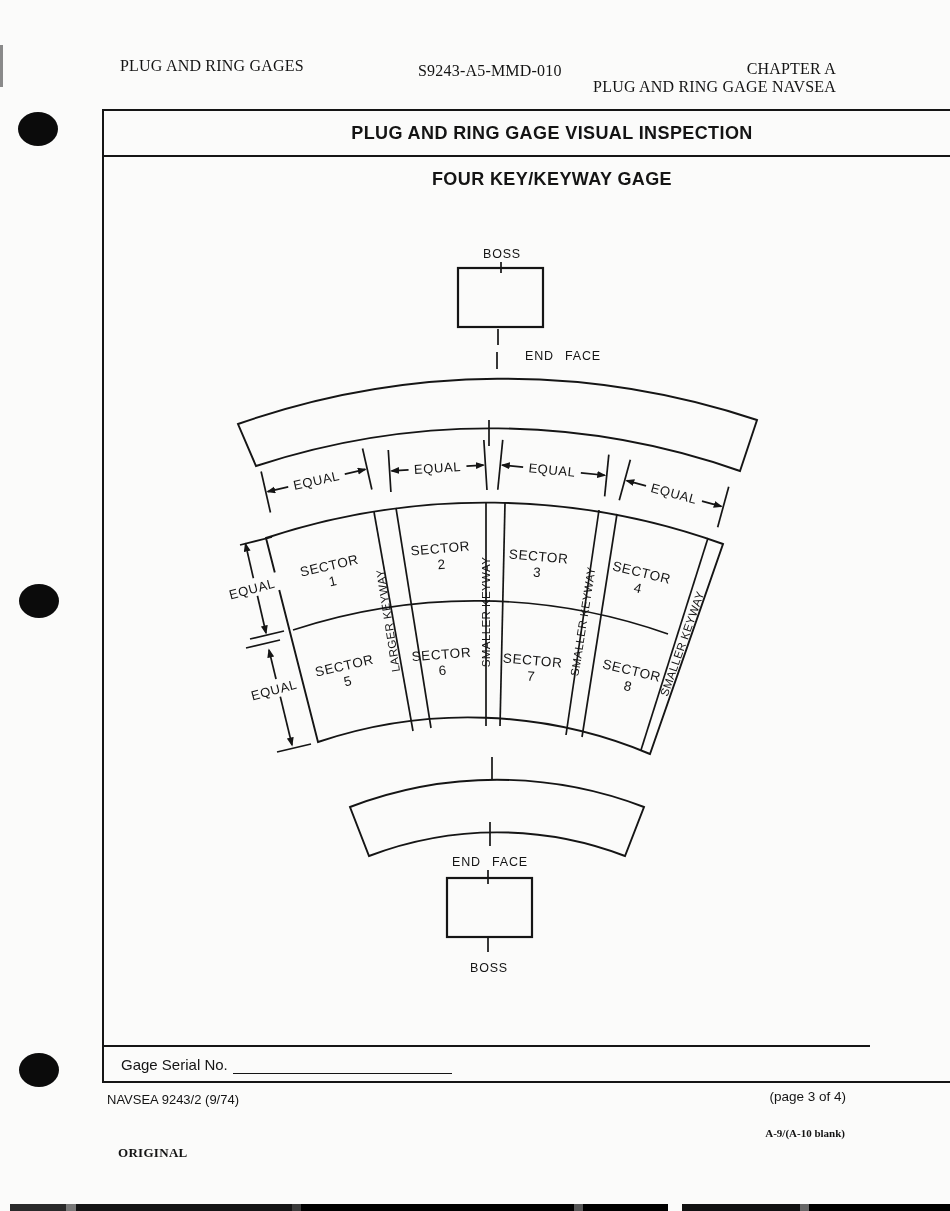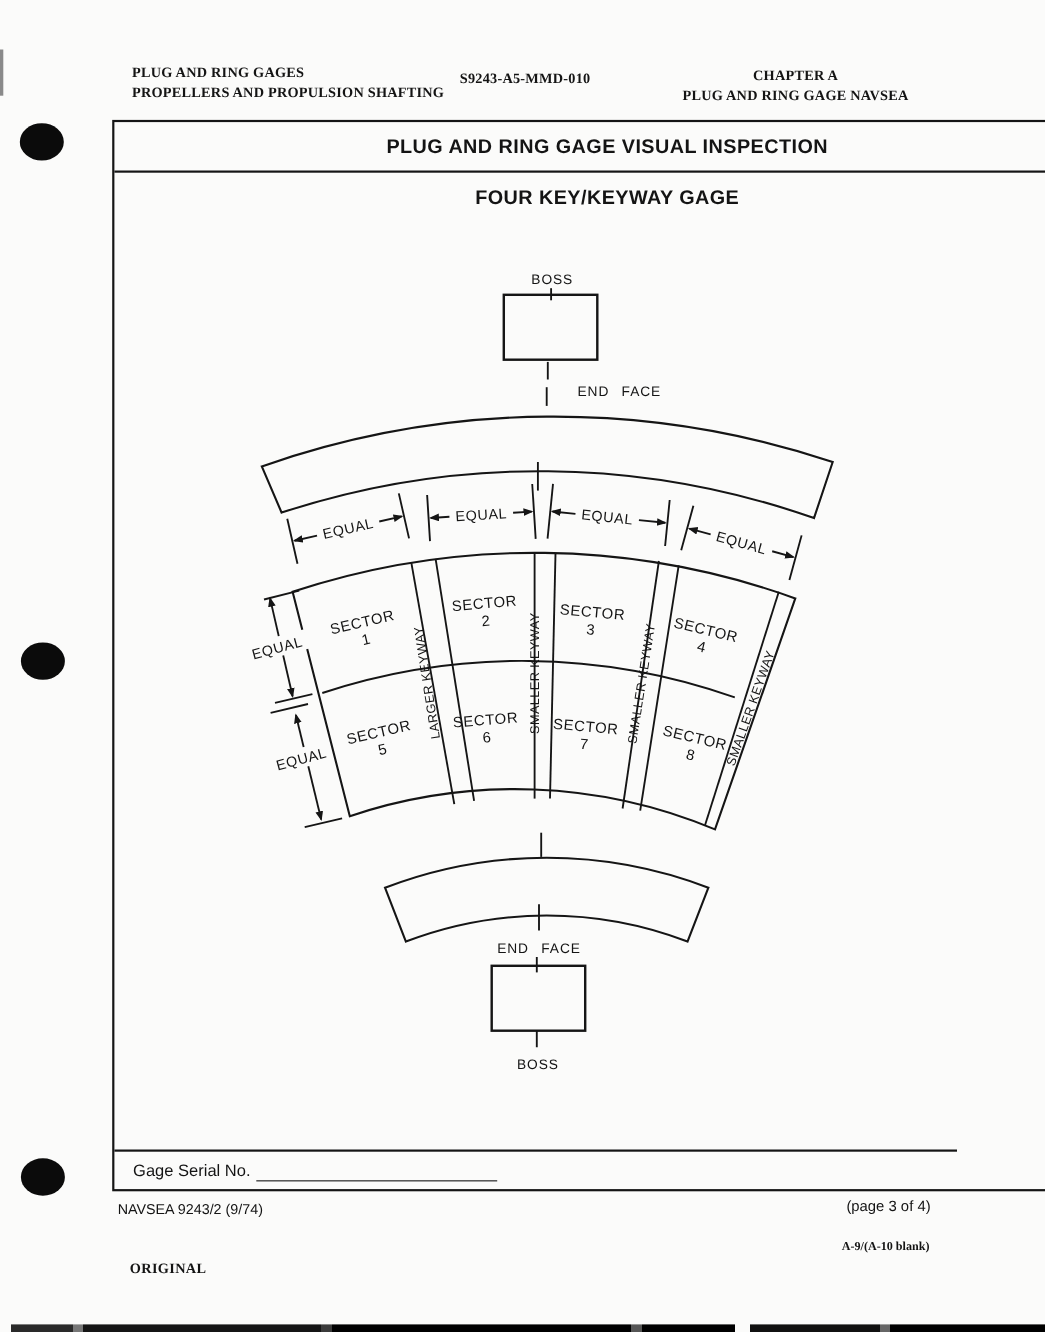--- a/index.html
+++ b/index.html
@@ -3,25 +3,25 @@
 <meta charset="utf-8">
 <style>
   html,body{margin:0;padding:0;}
   body{
     width:950px;height:1211px;position:relative;overflow:hidden;
     background:#fbfbfa;color:#141414;
     font-family:"Liberation Sans","DejaVu Sans",sans-serif;
   }
   .abs{position:absolute;}
   
-  .hdr{font-family:"Liberation Serif","DejaVu Serif",serif;font-weight:bold;
-       font-size:13px;line-height:18px;letter-spacing:.2px;}
+  .hdr{font-family:"Liberation Serif","DejaVu Serif",serif;font-weight:normal;
+       font-size:16px;line-height:18px;letter-spacing:.2px;}
   .hdr-left{left:120px;top:57px;}
   .hdr-center{left:418px;top:62px;}
-  .hdr-right{right:124px;top:60px;text-align:center;}
+  .hdr-right{right:114px;top:60px;text-align:right;}
   
   .form-box{left:102px;top:109px;width:900px;height:974px;
             border:2.5px solid #151515;box-sizing:border-box;background:transparent;}
   .form-title{position:absolute;left:0;top:0;width:100%;height:46px;
               border-bottom:2.5px solid #151515;box-sizing:border-box;
               display:flex;align-items:center;justify-content:center;
               font-size:18px;font-weight:bold;letter-spacing:.4px;}
   .form-subtitle{position:absolute;left:0;top:58px;width:100%;text-align:center;
                  font-size:18px;font-weight:bold;letter-spacing:.4px;}
   
@@ -57,21 +57,20 @@
 <body>
 
 <div class="abs punch punch1"></div>
 <div class="abs punch punch2"></div>
 <div class="abs punch punch3"></div>
 <div class="abs edge-mark"></div>
 <div class="abs noise-strip"></div>
 
 <div class="abs hdr hdr-left">
   <div>PLUG AND RING GAGES</div>
-  <div>PROPELLERS AND PROPULSION SHAFTING</div>
 </div>
 <div class="abs hdr hdr-center">S9243-A5-MMD-010</div>
 <div class="abs hdr hdr-right">
   <div>CHAPTER A</div>
   <div>PLUG AND RING GAGE NAVSEA</div>
 </div>
 
 <div class="abs form-box">
   <div class="form-title">PLUG AND RING GAGE VISUAL INSPECTION</div>
   <div class="form-subtitle">FOUR KEY/KEYWAY GAGE</div>

